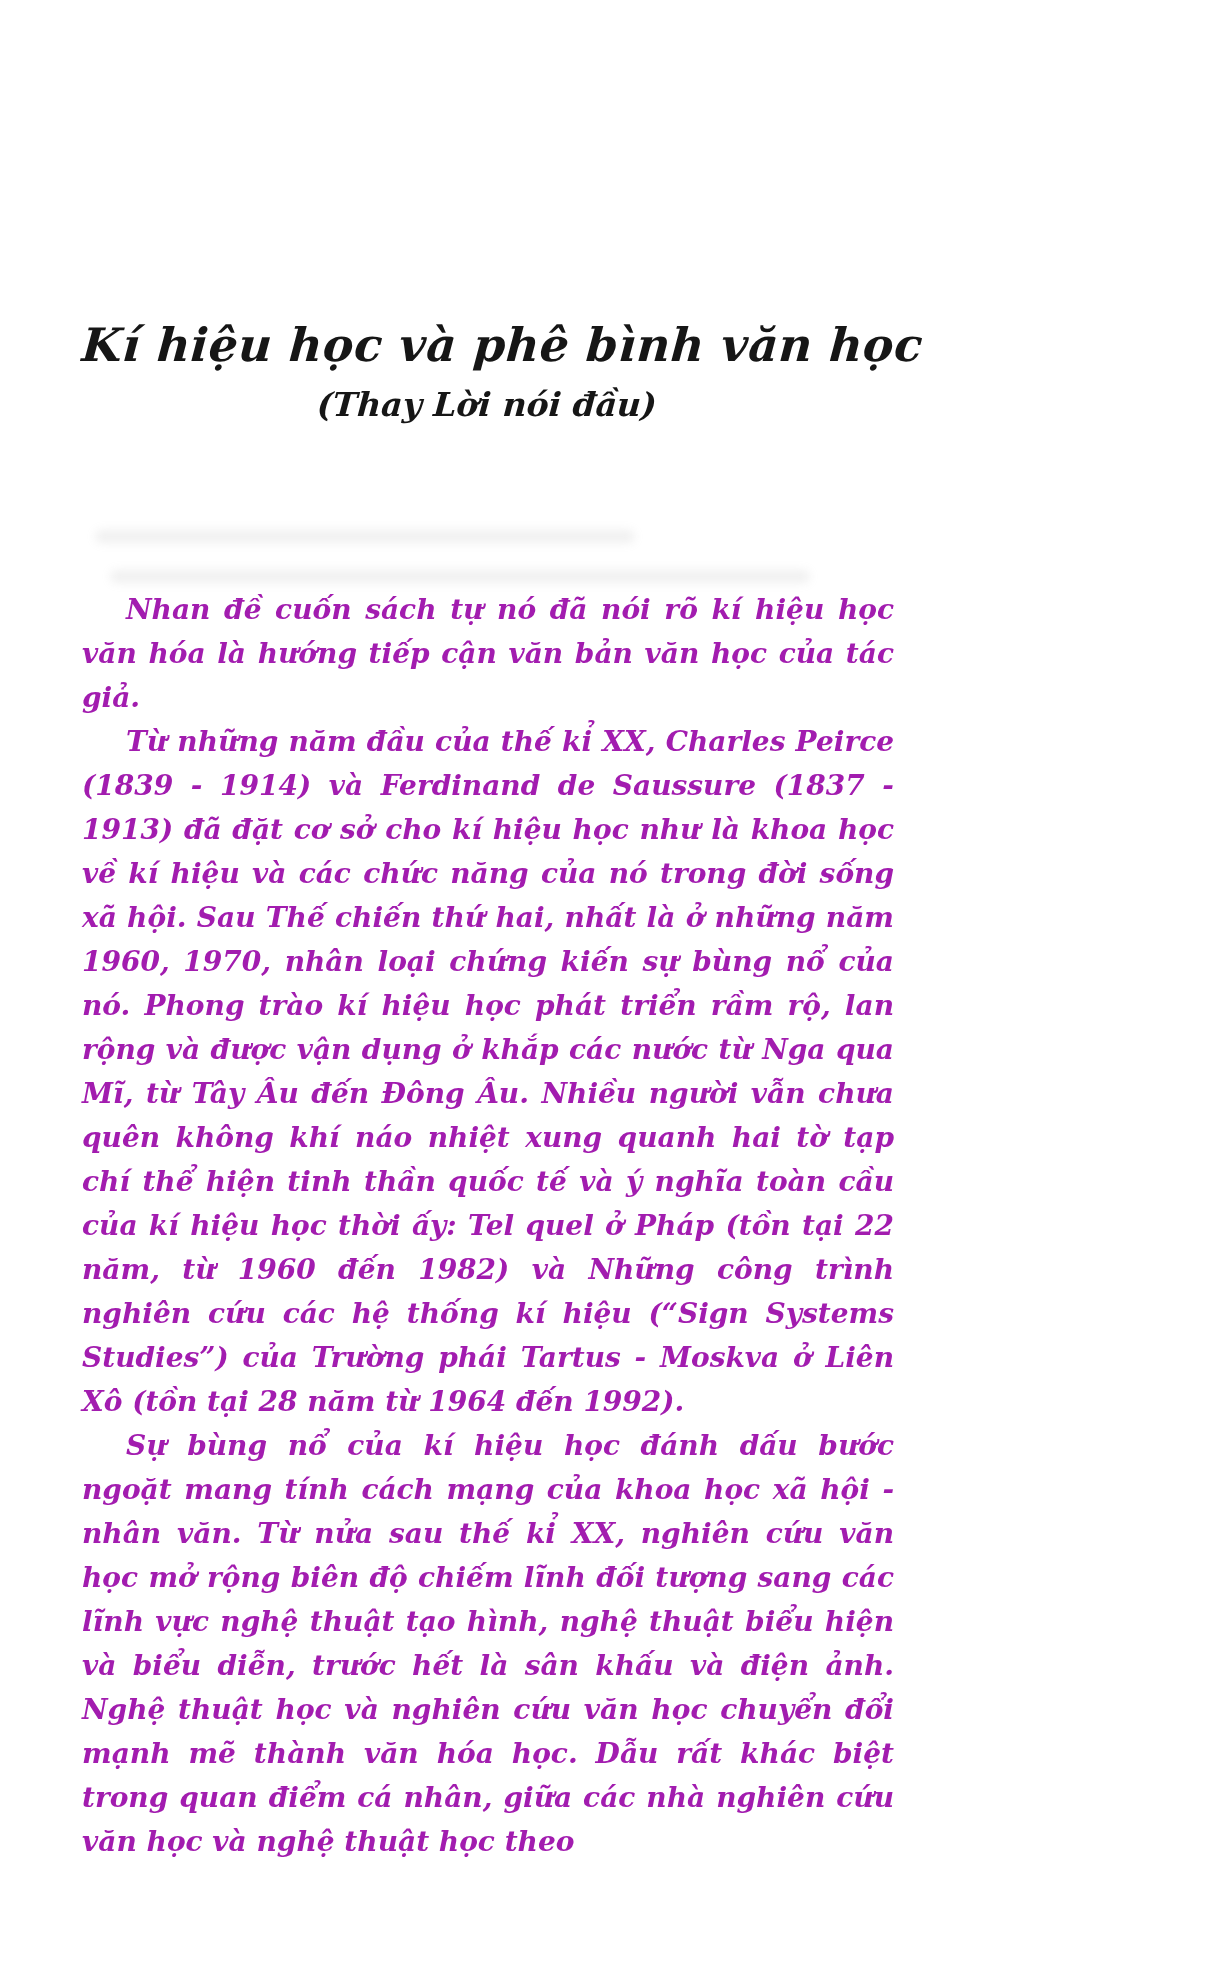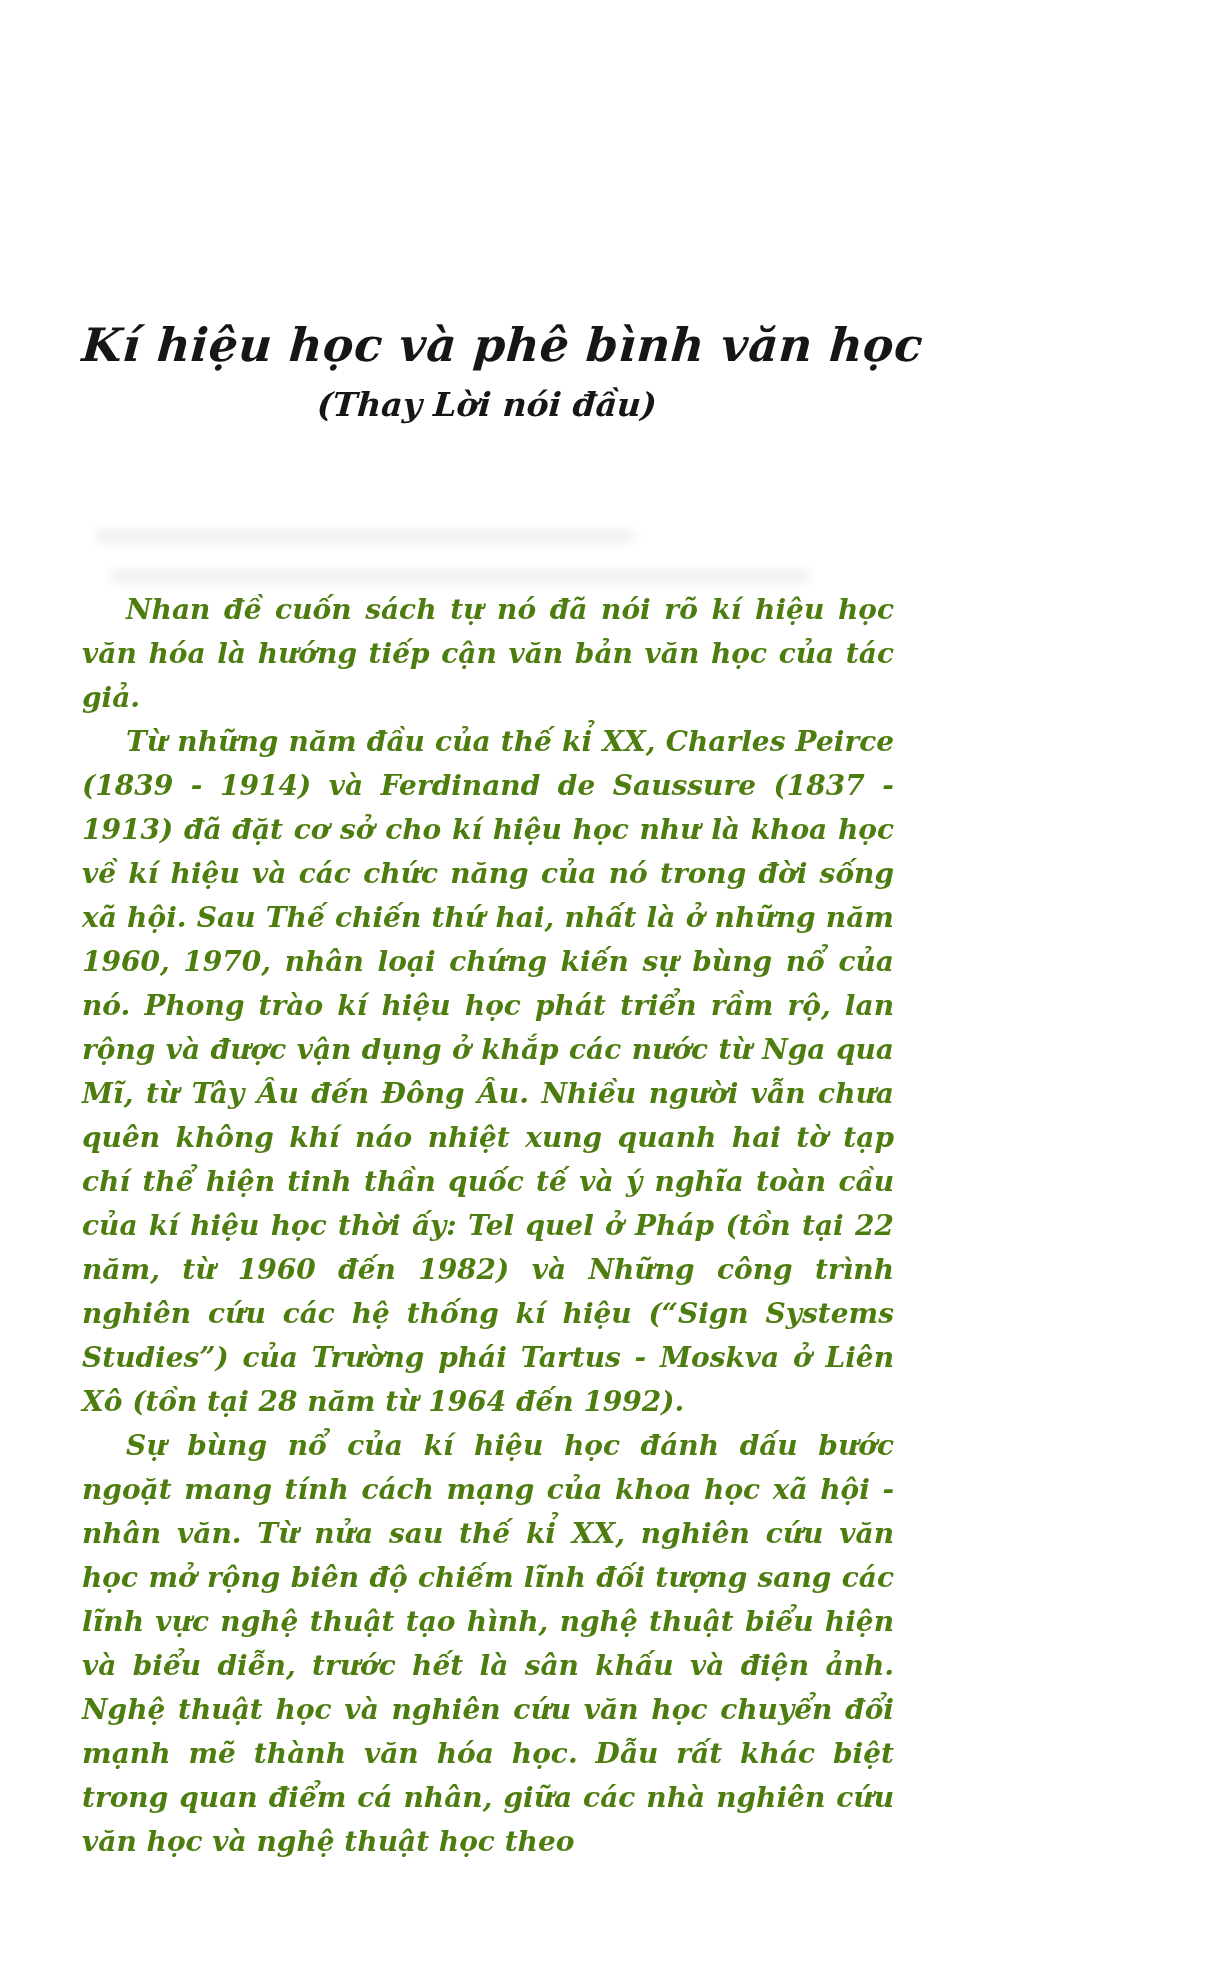--- a/index.html
+++ b/index.html
@@ -58,21 +58,21 @@
       position: absolute;
       left: 82px;
       top: 588px;
       width: 812px;
       font-family: "DejaVu Serif", "Liberation Serif", serif;
       font-style: italic;
       font-weight: 600;
       font-size: 28px;
       line-height: 44px;
       text-align: justify;
-      color: #4d7c0f;
+      color: #a21caf;
     }
     .body-text p {
       margin: 0;
       text-indent: 44px;
     }
   </style>
 </head>
 <body>
 
 <div class="page">

